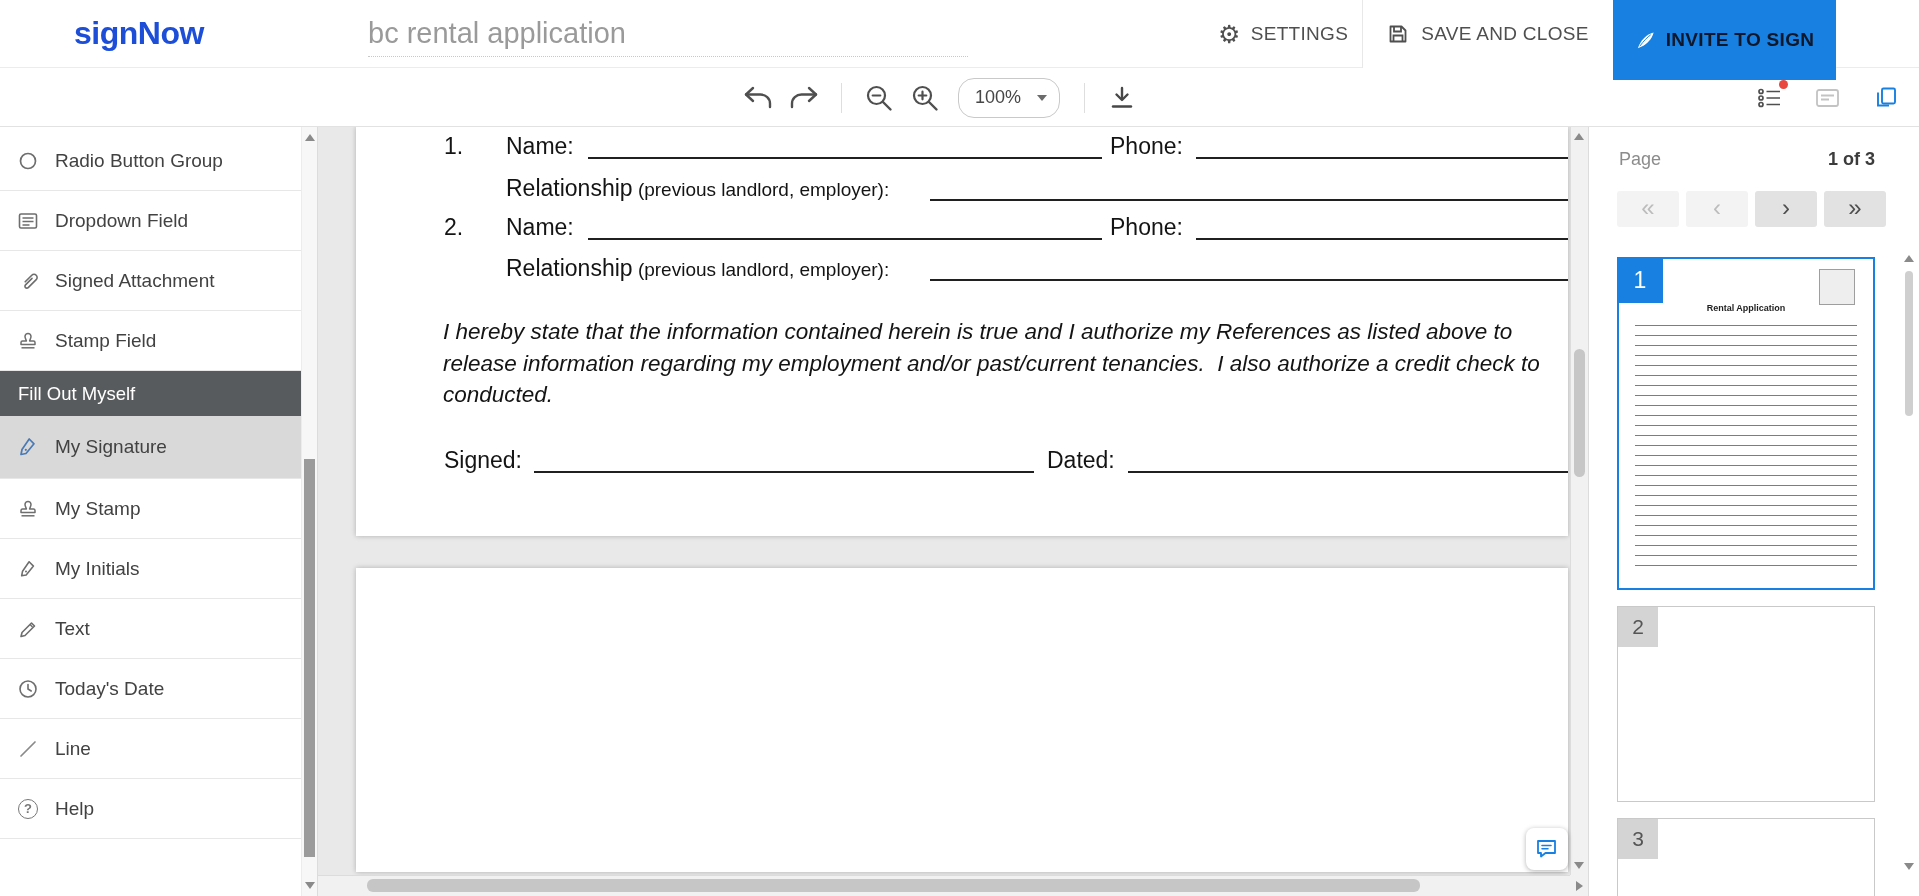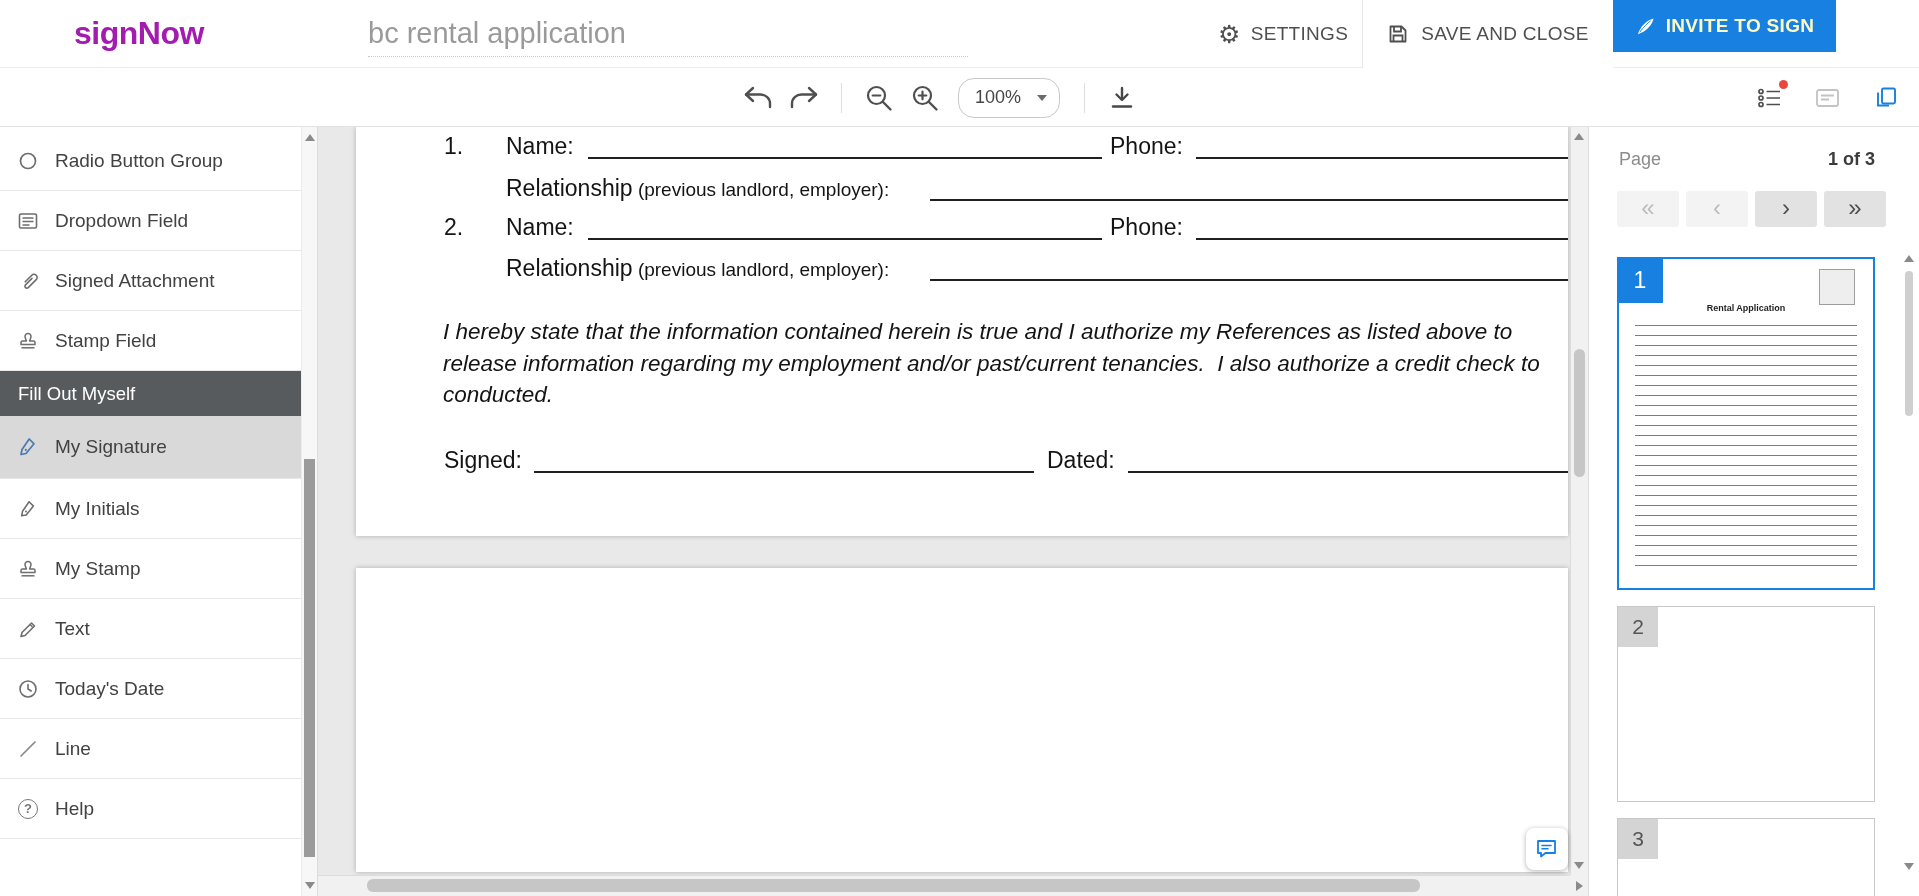--- a/index.html
+++ b/index.html
@@ -4,34 +4,34 @@
 <style>
   * { margin:0; padding:0; box-sizing:border-box; }
   html,body { width:1919px; height:896px; overflow:hidden; background:#fff;
               font-family:"Liberation Sans", sans-serif; }
   .app { position:relative; width:1919px; height:896px; background:#fff; }
 
   
   .header { position:absolute; top:0; left:0; right:0; height:68px; background:#fff;
             border-bottom:1px solid #ececec; z-index:30; }
   .logo { position:absolute; left:74px; top:15px; font-size:32px; font-weight:700;
-          color:#a21caf; letter-spacing:-0.5px; cursor:pointer; }
+          color:#1d4ed8; letter-spacing:-0.5px; cursor:pointer; }
   .doc-title { position:absolute; left:368px; top:10px; width:600px; height:47px;
                line-height:47px; font-size:29px; color:#9a9a9a; white-space:nowrap;
                border-bottom:1px dotted #c8c8c8; cursor:text; overflow:hidden; }
   .settings { position:absolute; left:1218px; top:0; height:68px; display:flex;
               align-items:center; gap:10px; color:#4f4f4f; font-size:19px;
               letter-spacing:.3px; cursor:pointer; }
   .gear { font-family:"DejaVu Sans", sans-serif; font-size:25px; color:#4f4f4f; line-height:1; }
   .save-close { position:absolute; left:1362px; top:0; width:251px; height:68px;
                 border-left:1px solid #e8e8e8; display:flex; align-items:center;
                 justify-content:center; gap:12px; color:#4f4f4f; font-size:19px;
                 letter-spacing:.3px; cursor:pointer; background:#fff; }
-  .invite { position:absolute; left:1613px; top:0; width:223px; height:52px;
-            background:#1780e0; color:#fef9c3; font-size:19px; font-weight:700;
+  .invite { position:absolute; left:1613px; top:0; width:223px; height:80px;
+            background:#1780e0; color:#0f172a; font-size:19px; font-weight:700;
             letter-spacing:.3px; display:flex; align-items:center; justify-content:center;
             gap:10px; cursor:pointer; }
 
   
   .toolbar { position:absolute; top:68px; left:0; right:0; height:59px; background:#fff;
              border-bottom:1px solid #e2e2e2; z-index:25; }
   .tb-center { position:absolute; left:735px; top:0; height:59px; display:flex; align-items:center; }
   .tb-btn { width:46px; height:46px; display:flex; align-items:center; justify-content:center;
             cursor:pointer; border-radius:4px; }
   .tb-divider { width:1px; height:30px; background:#dedede; margin:0 14px; }
@@ -292,36 +292,36 @@
             <svg width="22" height="22" viewBox="0 0 22 22">
               <path d="M12.2 3 L17 7.8 L9 17.5 L4 18.5 L5 13.5 Z" fill="none" stroke="#4a7ab5" stroke-width="1.7" stroke-linejoin="round"></path>
               <circle cx="8.8" cy="13.8" r="1.1" fill="#4a7ab5"></circle>
             </svg>
           </span>
           <span>My Signature</span>
         </div>
 
         <div class="sb-item">
           <span class="sb-ic">
+            <svg width="22" height="22" viewBox="0 0 22 22">
+              <path d="M11 3.5 a3 3 0 0 1 3 3 c0 1.9 -1.1 2.8 -1.4 4.5 h3.9 c.8 0 1.5 .7 1.5 1.5 v2 H4 v-2 c0 -.8 .7 -1.5 1.5 -1.5 h3.9 C9.1 9.3 8 8.4 8 6.5 a3 3 0 0 1 3 -3 z" fill="none" stroke="#6e6e6e" stroke-width="1.5" stroke-linejoin="round"></path>
+              <path d="M4.5 17.8 h13" stroke="#6e6e6e" stroke-width="1.5"></path>
+            </svg>
+          </span>
+          <span>My Stamp</span>
+        </div>
+
+        <div class="sb-item">
+          <span class="sb-ic">
             <svg width="20" height="20" viewBox="0 0 22 22">
               <path d="M12.2 3 L17 7.8 L9 17.5 L4 18.5 L5 13.5 Z" fill="none" stroke="#6e6e6e" stroke-width="1.7" stroke-linejoin="round"></path>
               <circle cx="8.8" cy="13.8" r="1.1" fill="#6e6e6e"></circle>
             </svg>
           </span>
           <span>My Initials</span>
-        </div>
-
-        <div class="sb-item">
-          <span class="sb-ic">
-            <svg width="22" height="22" viewBox="0 0 22 22">
-              <path d="M11 3.5 a3 3 0 0 1 3 3 c0 1.9 -1.1 2.8 -1.4 4.5 h3.9 c.8 0 1.5 .7 1.5 1.5 v2 H4 v-2 c0 -.8 .7 -1.5 1.5 -1.5 h3.9 C9.1 9.3 8 8.4 8 6.5 a3 3 0 0 1 3 -3 z" fill="none" stroke="#6e6e6e" stroke-width="1.5" stroke-linejoin="round"></path>
-              <path d="M4.5 17.8 h13" stroke="#6e6e6e" stroke-width="1.5"></path>
-            </svg>
-          </span>
-          <span>My Stamp</span>
         </div>
 
         <div class="sb-item">
           <span class="sb-ic">
             <svg width="22" height="22" viewBox="0 0 22 22">
               <path d="M4 18.5 L5 14.5 L14.5 5 L17.5 8 L8 17.5 Z" fill="none" stroke="#6e6e6e" stroke-width="1.6" stroke-linejoin="round"></path>
               <path d="M13 6.5 l2.5 2.5" stroke="#6e6e6e" stroke-width="1.4"></path>
             </svg>
           </span>
           <span>Text</span>

